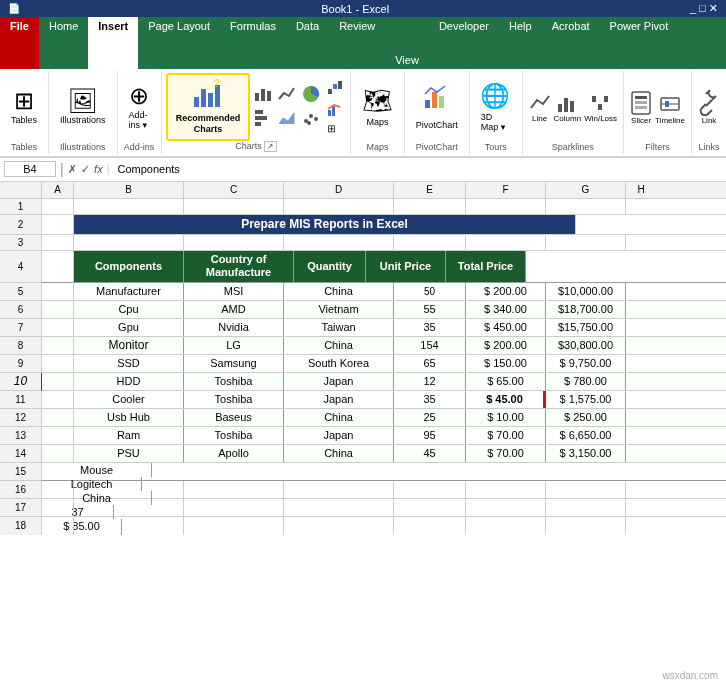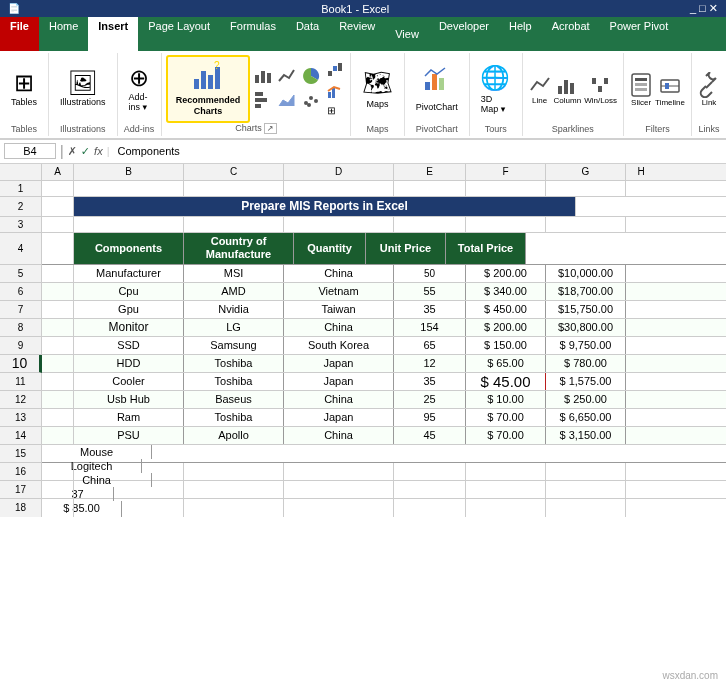--- a/index.html
+++ b/index.html
@@ -15,21 +15,21 @@
 </div>
 
 <div style="display:flex; background:#217346;">
   <div style="background:#c00000; color:#fff; padding:3px 10px; font-size:11px; font-weight:bold; cursor:pointer;">File</div>
   <div style="padding:3px 10px; color:#fff; font-size:11px; cursor:pointer;">Home</div>
   <div style="padding:3px 10px; color:#fff; font-size:11px; cursor:pointer; background:#fff; color:#000; font-weight:bold;">Insert</div>
   <div style="padding:3px 10px; color:#fff; font-size:11px; cursor:pointer;">Page Layout</div>
   <div style="padding:3px 10px; color:#fff; font-size:11px; cursor:pointer;">Formulas</div>
   <div style="padding:3px 10px; color:#fff; font-size:11px; cursor:pointer;">Data</div>
   <div style="padding:3px 10px; color:#fff; font-size:11px; cursor:pointer;">Review</div>
-  <div style="padding:11px 10px; color:#fff; font-size:11px; cursor:pointer;">View</div>
+  <div style="padding:3px 10px; color:#fff; font-size:11px; cursor:pointer;margin-top:34px;">View</div>
   <div style="padding:3px 10px; color:#fff; font-size:11px; cursor:pointer;">Developer</div>
   <div style="padding:3px 10px; color:#fff; font-size:11px; cursor:pointer;">Help</div>
   <div style="padding:3px 10px; color:#fff; font-size:11px; cursor:pointer;">Acrobat</div>
   <div style="padding:3px 10px; color:#fff; font-size:11px; cursor:pointer;">Power Pivot</div>
 </div>
 
 <div style="display:flex; background:#fff; border-bottom:2px solid #d0d0d0; align-items:stretch; padding:2px 0; min-height:82px;">
 
   <div style="display:flex; flex-direction:column; align-items:center; border-right:1px solid #e0e0e0; padding:2px 6px;">
     <div style="flex:1; display:flex; align-items:center;">
@@ -278,21 +278,21 @@
     <div style="display:flex;flex-direction:column;background:#f2f2f2;">
       <div style="height:16px;width:42px;min-width:42px;border-bottom:1px solid #ccc;border-right:1px solid #ccc;text-align:center;font-size:10px;display:flex;align-items:center;justify-content:center;">1</div>
       <div style="height:20px;width:42px;min-width:42px;border-bottom:1px solid #ccc;border-right:1px solid #ccc;text-align:center;font-size:10px;display:flex;align-items:center;justify-content:center;">2</div>
       <div style="height:16px;width:42px;min-width:42px;border-bottom:1px solid #ccc;border-right:1px solid #ccc;text-align:center;font-size:10px;display:flex;align-items:center;justify-content:center;">3</div>
       <div style="height:32px;width:42px;min-width:42px;border-bottom:1px solid #ccc;border-right:1px solid #ccc;text-align:center;font-size:10px;display:flex;align-items:center;justify-content:center;">4</div>
       <div style="height:18px;width:42px;min-width:42px;border-bottom:1px solid #ccc;border-right:1px solid #ccc;text-align:center;font-size:10px;display:flex;align-items:center;justify-content:center;">5</div>
       <div style="height:18px;width:42px;min-width:42px;border-bottom:1px solid #ccc;border-right:1px solid #ccc;text-align:center;font-size:10px;display:flex;align-items:center;justify-content:center;">6</div>
       <div style="height:18px;width:42px;min-width:42px;border-bottom:1px solid #ccc;border-right:1px solid #ccc;text-align:center;font-size:10px;display:flex;align-items:center;justify-content:center;">7</div>
       <div style="height:18px;width:42px;min-width:42px;border-bottom:1px solid #ccc;border-right:1px solid #ccc;text-align:center;font-size:10px;display:flex;align-items:center;justify-content:center;">8</div>
       <div style="height:18px;width:42px;min-width:42px;border-bottom:1px solid #ccc;border-right:1px solid #ccc;text-align:center;font-size:10px;display:flex;align-items:center;justify-content:center;">9</div>
-      <div style="height:18px;width:42px;min-width:42px;border-bottom:1px solid #ccc;border-right:3px solid #14532d;text-align:center;font-size:14px;display:flex;align-items:center;justify-content:center;">10</div>
+      <div style="height:18px;width:42px;min-width:42px;border-bottom:1px solid #ccc;border-right:1px solid #14532d;text-align:center;font-size:12px;display:flex;align-items:center;justify-content:center;font-style:italic;">10</div>
       <div style="height:18px;width:42px;min-width:42px;border-bottom:1px solid #ccc;border-right:1px solid #ccc;text-align:center;font-size:10px;display:flex;align-items:center;justify-content:center;">11</div>
       <div style="height:18px;width:42px;min-width:42px;border-bottom:1px solid #ccc;border-right:1px solid #ccc;text-align:center;font-size:10px;display:flex;align-items:center;justify-content:center;">12</div>
       <div style="height:18px;width:42px;min-width:42px;border-bottom:1px solid #ccc;border-right:1px solid #ccc;text-align:center;font-size:10px;display:flex;align-items:center;justify-content:center;">13</div>
       <div style="height:18px;width:42px;min-width:42px;border-bottom:1px solid #ccc;border-right:1px solid #ccc;text-align:center;font-size:10px;display:flex;align-items:center;justify-content:center;">14</div>
       <div style="height:18px;width:42px;min-width:42px;border-bottom:1px solid #ccc;border-right:1px solid #ccc;text-align:center;font-size:10px;display:flex;align-items:center;justify-content:center;">15</div>
       <div style="height:18px;width:42px;min-width:42px;border-bottom:1px solid #ccc;border-right:1px solid #ccc;text-align:center;font-size:10px;display:flex;align-items:center;justify-content:center;">16</div>
       <div style="height:18px;width:42px;min-width:42px;border-bottom:1px solid #ccc;border-right:1px solid #ccc;text-align:center;font-size:10px;display:flex;align-items:center;justify-content:center;">17</div>
       <div style="height:18px;width:42px;min-width:42px;border-right:1px solid #ccc;text-align:center;font-size:10px;display:flex;align-items:center;justify-content:center;">18</div>
     </div>
 
@@ -403,21 +403,21 @@
         <div style="width:80px;border-right:1px solid #999;font-size:11px;padding:1px 4px;display:flex;align-items:center;justify-content:center;">$  780.00</div>
         <div style="width:30px;"></div>
       </div>
 
       <div style="display:flex;border-bottom:1px solid #ccc;height:18px;">
         <div style="width:32px;border-right:1px solid #ccc;"></div>
         <div style="width:110px;border-right:1px solid #999;font-size:11px;padding:1px 4px;display:flex;align-items:center;justify-content:center;">Cooler</div>
         <div style="width:100px;border-right:1px solid #999;font-size:11px;padding:1px 4px;display:flex;align-items:center;justify-content:center;">Toshiba</div>
         <div style="width:110px;border-right:1px solid #999;font-size:11px;padding:1px 4px;display:flex;align-items:center;justify-content:center;">Japan</div>
         <div style="width:72px;border-right:1px solid #999;font-size:11px;padding:1px 4px;display:flex;align-items:center;justify-content:center;">35</div>
-        <div style="width:80px;border-right:1px solid #b91c1c;font-size:15px;padding:1px 4px;display:flex;align-items:center;justify-content:center;">$ 45.00</div>
+        <div style="width:80px;border-right:3px solid #b91c1c;font-size:11px;padding:1px 4px;display:flex;align-items:center;justify-content:center;font-weight:bold;">$ 45.00</div>
         <div style="width:80px;border-right:1px solid #999;font-size:11px;padding:1px 4px;display:flex;align-items:center;justify-content:center;">$ 1,575.00</div>
         <div style="width:30px;"></div>
       </div>
 
       <div style="display:flex;border-bottom:1px solid #ccc;height:18px;background:#f9fff9;">
         <div style="width:32px;border-right:1px solid #ccc;"></div>
         <div style="width:110px;border-right:1px solid #999;font-size:11px;padding:1px 4px;display:flex;align-items:center;justify-content:center;">Usb Hub</div>
         <div style="width:100px;border-right:1px solid #999;font-size:11px;padding:1px 4px;display:flex;align-items:center;justify-content:center;">Baseus</div>
         <div style="width:110px;border-right:1px solid #999;font-size:11px;padding:1px 4px;display:flex;align-items:center;justify-content:center;">China</div>
         <div style="width:72px;border-right:1px solid #999;font-size:11px;padding:1px 4px;display:flex;align-items:center;justify-content:center;">25</div>

